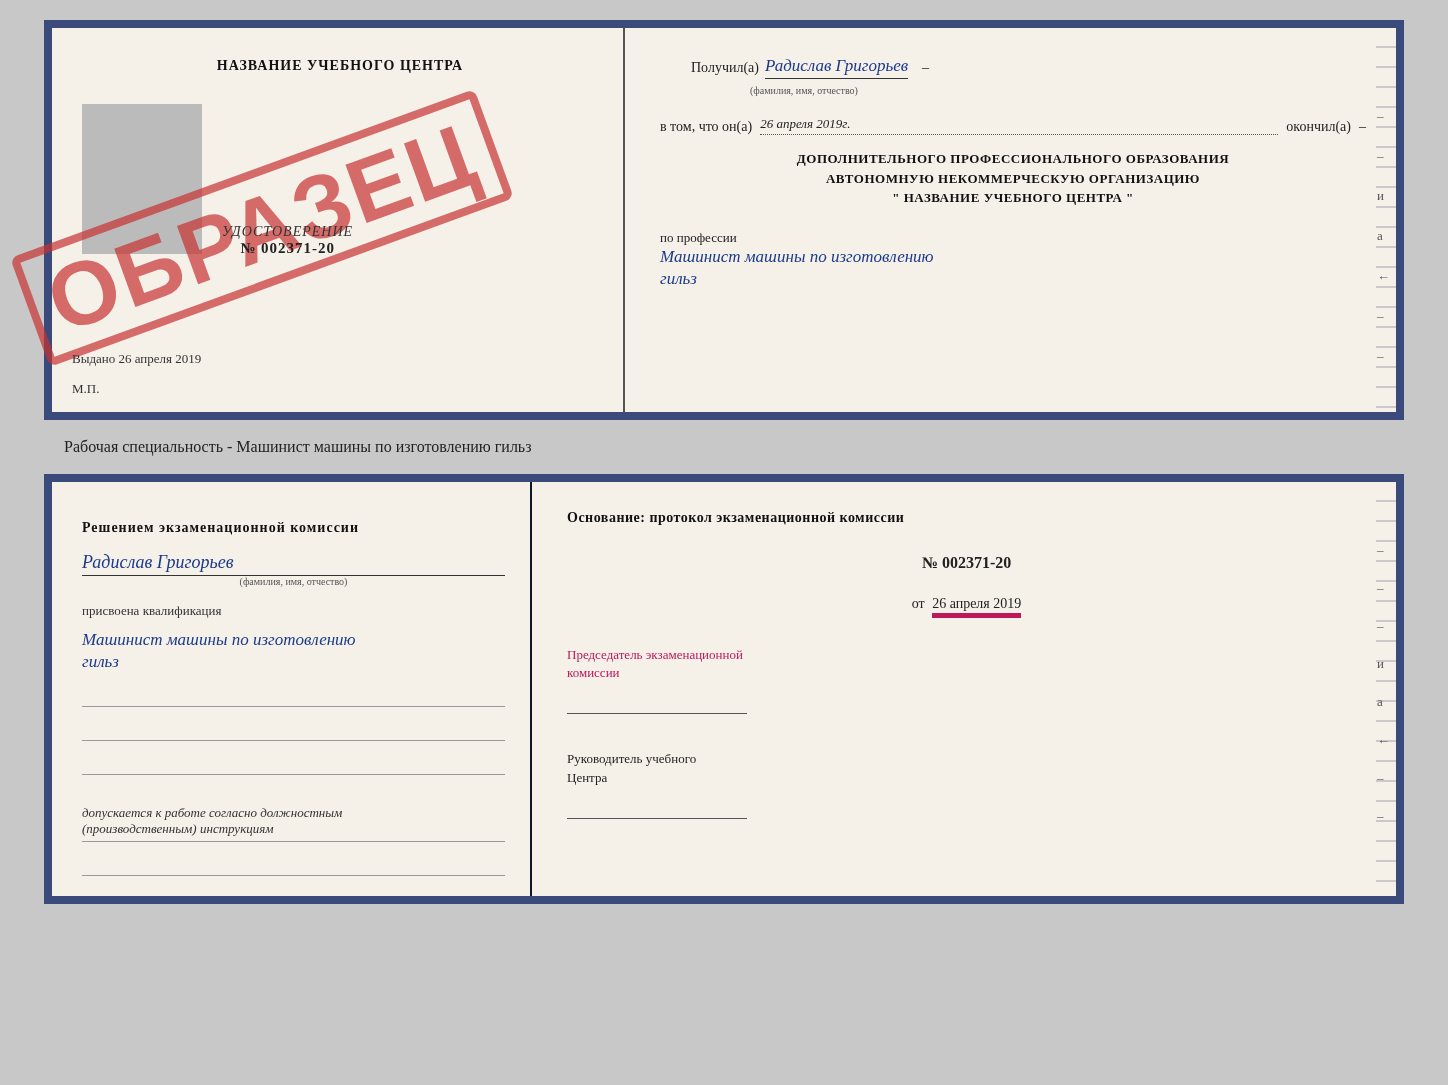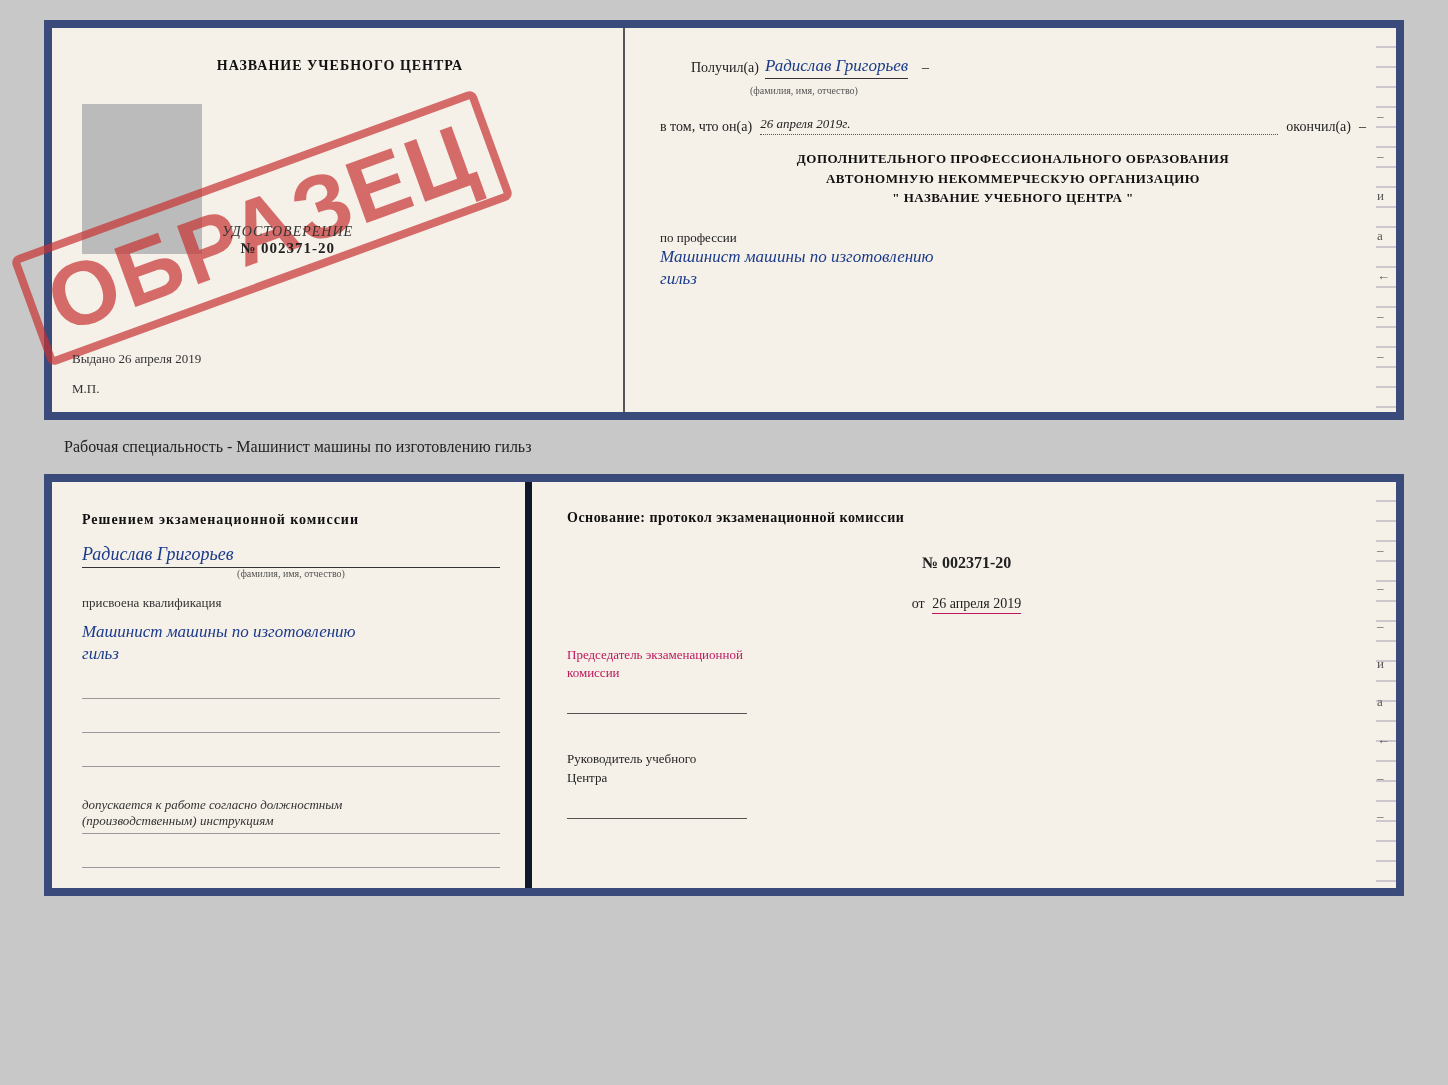--- a/index.html
+++ b/index.html
@@ -185,22 +185,22 @@
       width: 1360px;
       background: #f5f0e8;
       border: 8px solid #3a4a7a;
       display: flex;
       min-height: 380px;
       position: relative;
     }
 
     .doc-bottom-left {
       width: 480px;
-      border-right: 7px solid #0f172a;
-      padding: 28px 25px 20px 30px;
+      border-right: 2px solid #0f172a;
+      padding: 36px 25px 20px 30px;
       display: flex;
       flex-direction: column;
       gap: 10px;
       position: relative;
     }
 
     .doc-bottom-right {
       flex: 1;
       padding: 28px 30px 20px 35px;
       display: flex;
@@ -436,21 +436,21 @@
     <div class="bottom-line"></div>
   </div>
 
   <div class="doc-bottom-right">
     <div class="osnovanie-title">Основание: протокол экзаменационной  комиссии</div>
 
     <div class="protocol-number">№  002371-20</div>
 
     <div class="ot-date">
       <span>от</span>
-      <span style="border-bottom:1px solid #be185d; padding-bottom:2px; margin-left:4px;">26 апреля 2019</span>
+      <span style="border-bottom:5px solid #be185d; padding-bottom:2px; margin-left:4px;">26 апреля 2019</span>
     </div>
 
     <div class="predsedatel-block">
       <div class="predsedatel-label">
         <span>Председатель экзаменационной</span><br>
         <span>комиссии</span>
       </div>
       <div class="signature-line"></div>
     </div>
 

